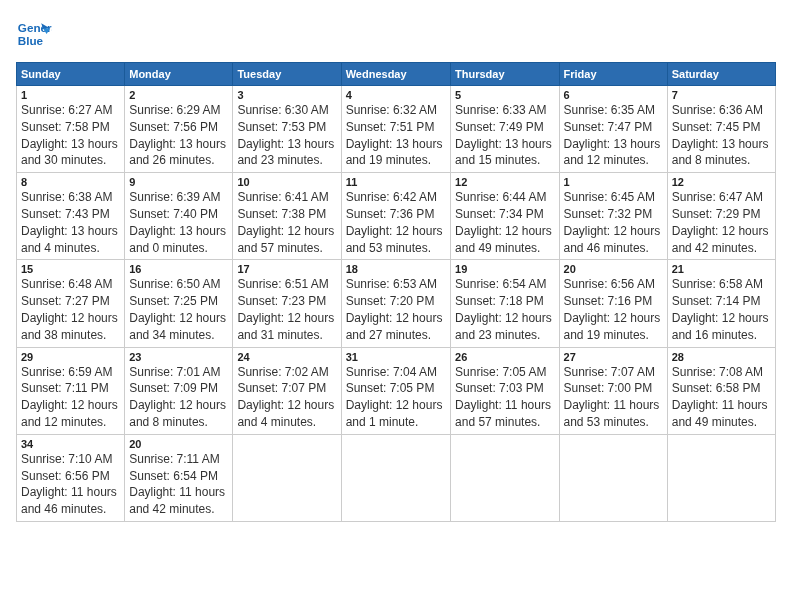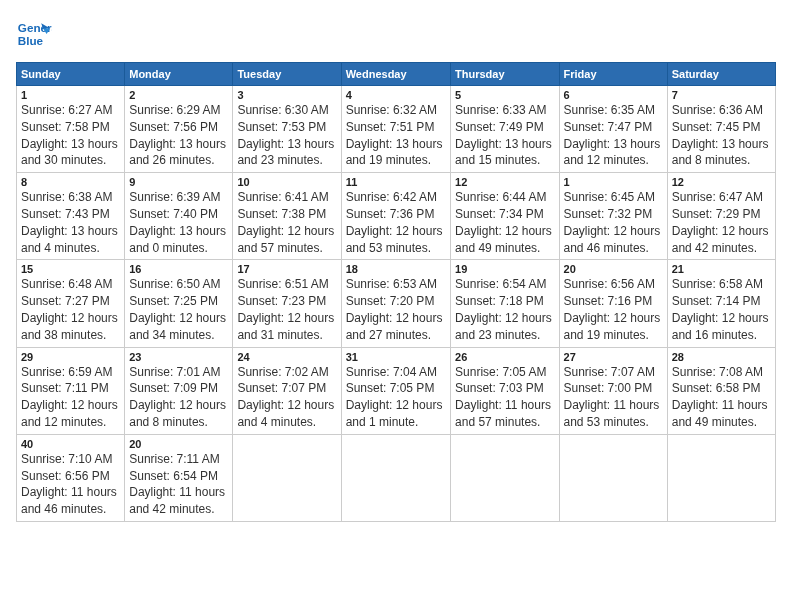--- a/index.html
+++ b/index.html
@@ -342,21 +342,21 @@
         <span class="day-num">28</span>
         <div class="day-info">
           Sunrise: 7:08 AM<br>
           Sunset: 6:58 PM<br>
           Daylight: 11 hours and 49 minutes.
         </div>
       </td>
         </tr>
         <tr>
           <td>
-        <span class="day-num">40</span>
+        <span class="day-num">34</span>
         <div class="day-info">
           Sunrise: 7:10 AM<br>
           Sunset: 6:56 PM<br>
           Daylight: 11 hours and 46 minutes.
         </div>
       </td>
           <td>
         <span class="day-num">20</span>
         <div class="day-info">
           Sunrise: 7:11 AM<br>

